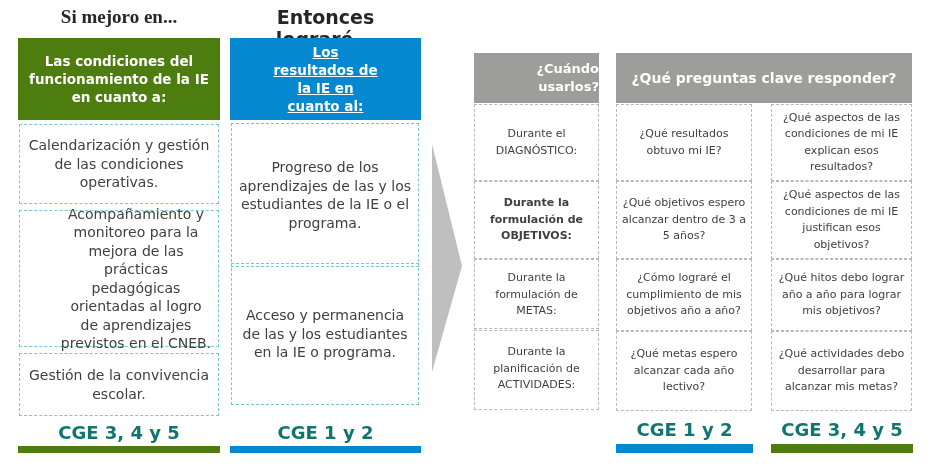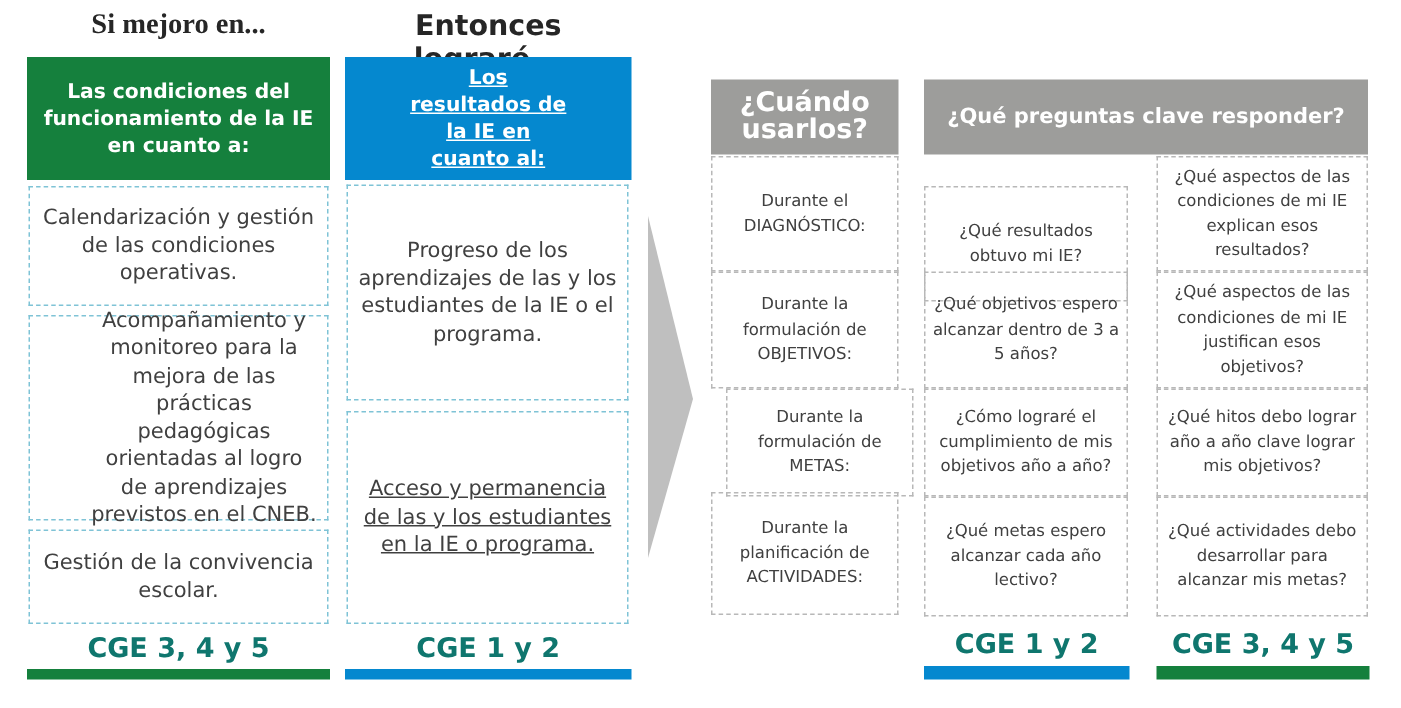--- a/index.html
+++ b/index.html
@@ -1,21 +1,21 @@
 <!DOCTYPE html>
 <html><head>
 <meta charset="utf-8">
 <style>
   * { box-sizing: border-box; margin: 0; padding: 0; }
   html, body { width: 934px; height: 472px; background: #ffffff; overflow: hidden; }
   body { position: relative; font-family: "DejaVu Sans", sans-serif; color: #404040; }
   .abs { position: absolute; }
   .title { font-weight: bold; font-size: 19px; color: #262626; text-align: center; }
   .hdr { color: #fff; font-weight: bold; font-size: 13.5px; text-align: center; display: flex; align-items: center; justify-content: center; line-height: 18px; }
-  .teal { background: #15803d; }
+  .teal { background: #4d7c0f; }
   .blue { background: #0588cf; }
   .gray { background: #9d9d9b; }
   .box { border: 1px dashed #7fc3d6; display: flex; align-items: center; justify-content: center; text-align: center; font-size: 14px; line-height: 18.5px; color: #404040; padding: 0 6px; }
   .cell { border: 1px dashed #b8b8b8; display: flex; align-items: center; justify-content: center; text-align: center; font-size: 11px; line-height: 16.5px; color: #404040; padding: 0 4px; }
   .cge { font-weight: bold; font-size: 18px; color: #0f766e; text-align: center; }
   .bar { height: 7px; }
 </style>
 </head>
 <body>
 
@@ -23,42 +23,42 @@
 <div class="abs hdr teal" style="left:18px; top:38px; width:202px; height:82px;">Las condiciones del funcionamiento de la IE en cuanto a:</div>
 <div class="abs box" style="left:19px; top:124px; width:200px; height:80px;">Calendarización y gestión de las condiciones operativas.</div>
 <div class="abs box" style="left:19px; top:210px; width:200px; height:137px;padding-left:40px;">Acompañamiento y monitoreo para la mejora de las prácticas pedagógicas orientadas al logro de aprendizajes previstos en el CNEB.</div>
 <div class="abs box" style="left:19px; top:353px; width:200px; height:63px;">Gestión de la convivencia escolar.</div>
 <div class="abs cge" style="left:18px; top:422px; width:202px;">CGE 3, 4 y 5</div>
 <div class="abs bar teal" style="left:18px; top:446px; width:202px;"></div>
 
 <div class="abs title" style="left:230px; top:6px; width:191px;">Entonces lograré...</div>
 <div class="abs hdr blue" style="left:230px; top:38px; width:191px; height:82px; padding:0 40px;text-decoration:underline;">Los resultados de la IE en cuanto al:</div>
 <div class="abs box" style="left:231px; top:123px; width:188px; height:144px;">Progreso de los aprendizajes de las y los estudiantes de la IE o el programa.</div>
-<div class="abs box" style="left:231px; top:274px; width:188px; height:142px;text-decoration:underline;">Acceso y permanencia de las y los estudiantes en la IE o programa.</div>
+<div class="abs box" style="left:231px; top:263px; width:188px; height:142px;">Acceso y permanencia de las y los estudiantes en la IE o programa.</div>
 <div class="abs cge" style="left:230px; top:422px; width:191px;">CGE 1 y 2</div>
 <div class="abs bar blue" style="left:230px; top:446px; width:191px;"></div>
 
 <svg class="abs" style="left:428px; top:140px;" width="36" height="240">
   <polygon points="4,4 34,126 4,232" fill="#bfbfbf"></polygon>
 </svg>
 
-<div class="abs hdr gray" style="left:474px; top:53px; width:125px; height:50px; font-size:18px;">¿Cuándo usarlos?</div>
+<div class="abs hdr gray" style="left:474px; top:53px; width:125px; height:50px; font-size:13px;text-align:right;">¿Cuándo usarlos?</div>
 <div class="abs hdr gray" style="left:616px; top:53px; width:296px; height:50px; font-size:14px;">¿Qué preguntas clave responder?</div>
 
 <div class="abs cell" style="left:474px; top:104px; width:125px; height:77px;">Durante el DIAGNÓSTICO:</div>
-<div class="abs cell" style="left:616px; top:104px; width:136px; height:77px;margin-top:20px;">¿Qué resultados obtuvo mi IE?</div>
+<div class="abs cell" style="left:616px; top:104px; width:136px; height:77px;">¿Qué resultados obtuvo mi IE?</div>
 <div class="abs cell" style="left:771px; top:104px; width:141px; height:77px;">¿Qué aspectos de las condiciones de mi IE explican esos resultados?</div>
 
-<div class="abs cell" style="left:474px; top:181px; width:125px; height:78px;">Durante la formulación de OBJETIVOS:</div>
+<div class="abs cell" style="left:474px; top:181px; width:125px; height:78px;font-weight:bold;">Durante la formulación de OBJETIVOS:</div>
 <div class="abs cell" style="left:616px; top:181px; width:136px; height:78px;">¿Qué objetivos espero alcanzar dentro de 3 a 5 años?</div>
 <div class="abs cell" style="left:771px; top:181px; width:141px; height:78px;">¿Qué aspectos de las condiciones de mi IE justifican esos objetivos?</div>
 
-<div class="abs cell" style="left:484px; top:259px; width:125px; height:72px;">Durante la formulación de METAS:</div>
+<div class="abs cell" style="left:474px; top:259px; width:125px; height:72px;">Durante la formulación de METAS:</div>
 <div class="abs cell" style="left:616px; top:259px; width:136px; height:72px;">¿Cómo lograré el cumplimiento de mis objetivos año a año?</div>
-<div class="abs cell" style="left:771px; top:259px; width:141px; height:72px;">¿Qué hitos debo lograr año a año clave lograr mis objetivos?</div>
+<div class="abs cell" style="left:771px; top:259px; width:141px; height:72px;">¿Qué hitos debo lograr año a año para lograr mis objetivos?</div>
 
 <div class="abs cell" style="left:474px; top:328px; width:125px; height:82px;">Durante la planificación de ACTIVIDADES:</div>
 <div class="abs cell" style="left:616px; top:331px; width:136px; height:80px;">¿Qué metas espero alcanzar cada año lectivo?</div>
 <div class="abs cell" style="left:771px; top:331px; width:141px; height:80px;">¿Qué actividades debo desarrollar para alcanzar mis metas?</div>
 
 <div class="abs cge" style="left:616px; top:419px; width:137px;">CGE 1 y 2</div>
 <div class="abs bar blue" style="left:616px; top:444px; width:137px; height:9px;"></div>
 <div class="abs cge" style="left:771px; top:419px; width:142px;">CGE 3, 4 y 5</div>
 <div class="abs bar teal" style="left:771px; top:444px; width:142px; height:9px;"></div>
 

